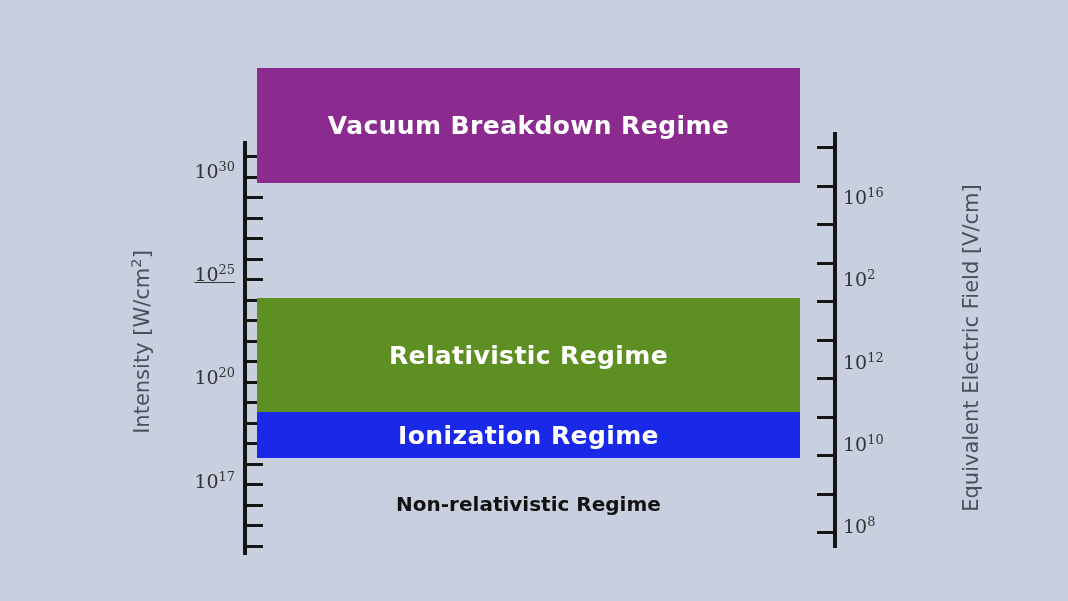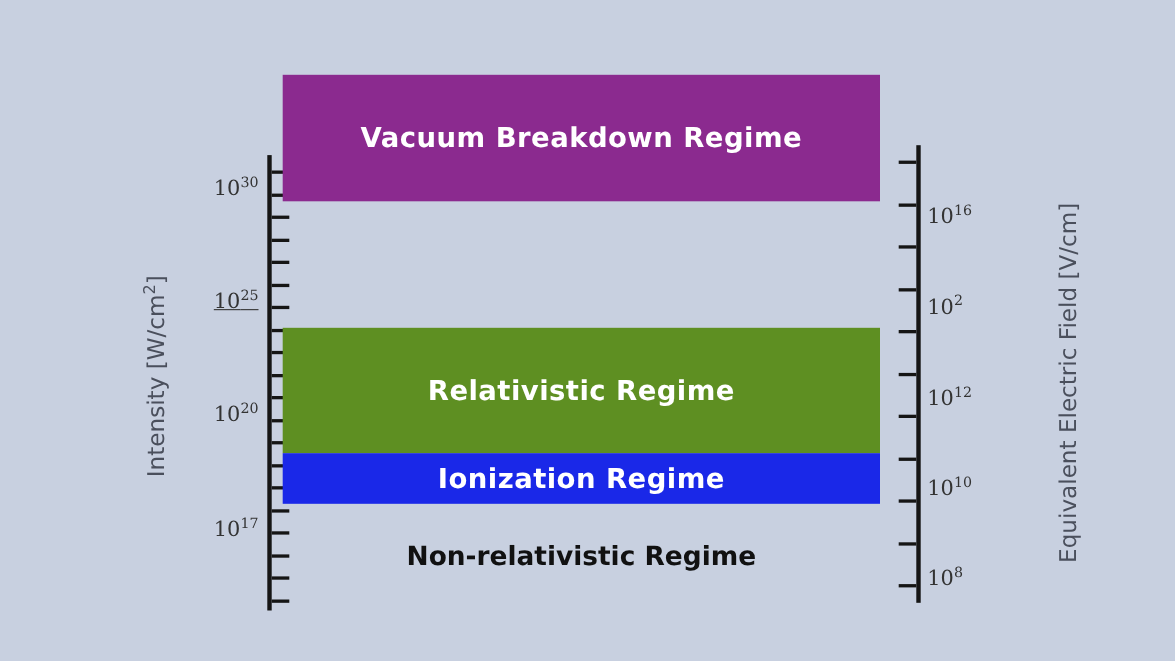--- a/index.html
+++ b/index.html
@@ -46,21 +46,21 @@
 
   
   #nonrelativistic-label {
     position: absolute;
     left: 257px;
     top: 492px;
     width: 543px;
     text-align: center;
     color: #111111;
     font-family: "DejaVu Sans", sans-serif;
-    font-size: 24px;
+    font-size: 20px;
     font-weight: 600;
     white-space: nowrap;
   }
 
   
   .axis-spine {
     position: absolute;
     width: 4px;
     background: #151515;
   }

